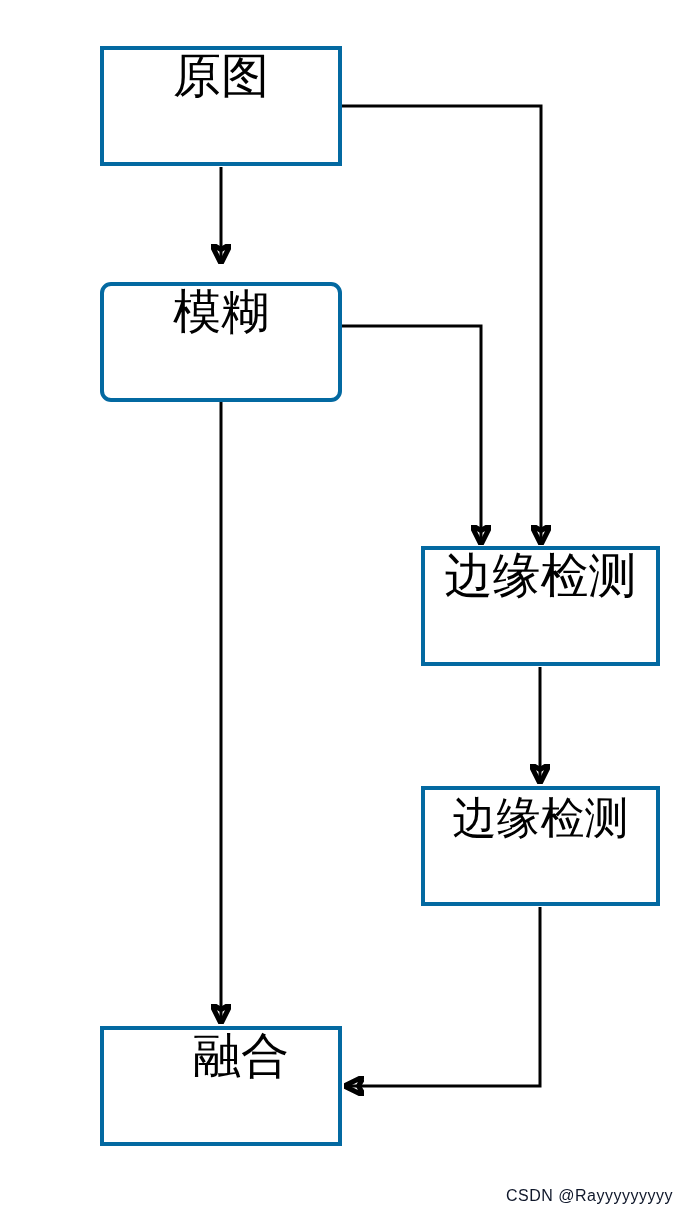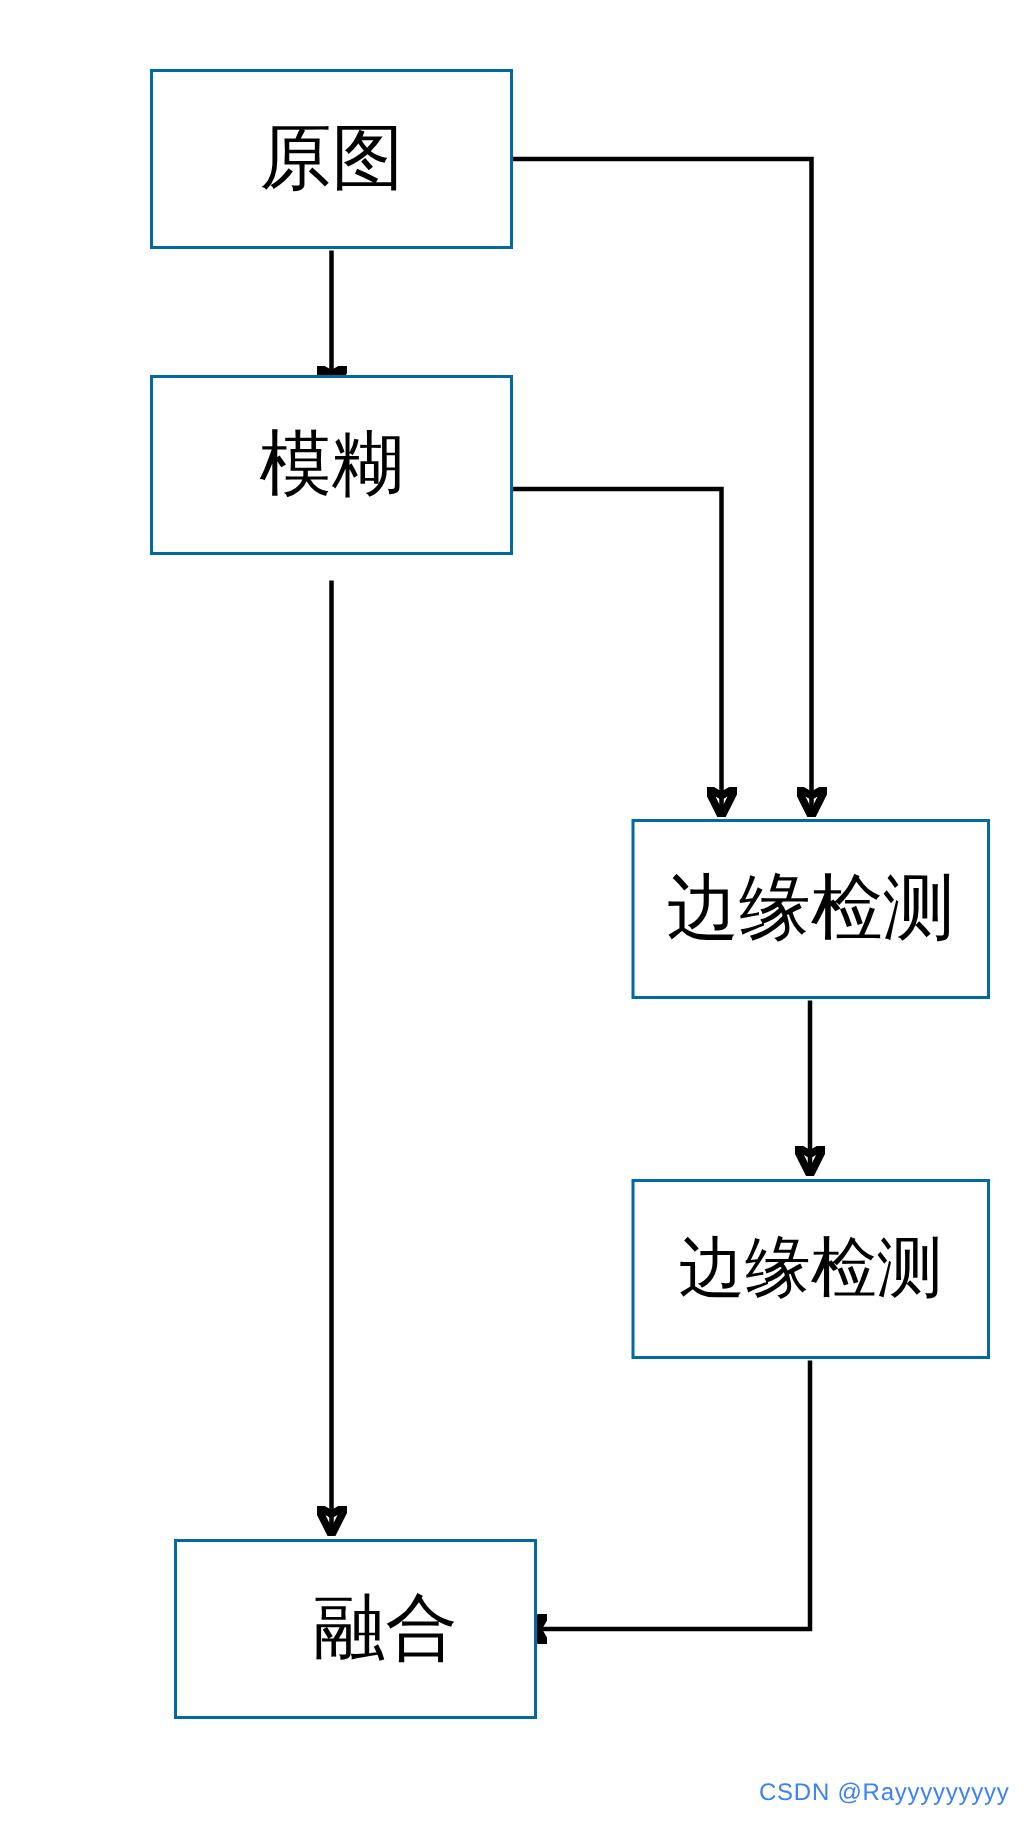--- a/index.html
+++ b/index.html
@@ -23,44 +23,43 @@
     height: 1218px;
   }
   .edges-svg path {
     stroke: #000000;
     stroke-width: 3;
     fill: none;
   }
   .node {
     position: absolute;
     box-sizing: border-box;
-    border: 2px solid #0369a1;
+    border: 4px solid #0369a1;
     background: #ffffff;
     display: flex;
     flex-direction: column;
     align-items: center;
-    justify-content: center;
     text-align: center;
     color: #000000;
     font-size: 48px;
     line-height: 1.1;
     white-space: nowrap;
   }
   .node-original  { left: 100px; top: 46px;   width: 242px; height: 120px; }
-  .node-blur      { left: 100px; top: 250px;  width: 242px; height: 120px; }
+  .node-blur      { left: 100px; top: 282px;  width: 242px; height: 120px; border-radius: 11px; }
   .node-edge      { left: 421px; top: 546px;  width: 239px; height: 120px; }
   .node-edgeblur  { left: 421px; top: 786px;  width: 239px; height: 120px;
                     font-size: 44px; line-height: 1.28; }
-  .node-fusion    { left: 116px; top: 1026px; width: 242px; height: 120px; padding-left: 40px; }
+  .node-fusion    { left: 100px; top: 1026px; width: 242px; height: 120px; padding-left: 40px; }
   .watermark {
     position: absolute;
     right: 17px;
     top: 1187px;
     font-size: 16px;
-    color: #3b82f6;
+    color: #0f172a;
     letter-spacing: 0.5px;
   }
 </style>
 </head>
 <body>
 
 <div class="canvas">
 
   <svg class="edges-svg" viewBox="0 0 690 1218" xmlns="http://www.w3.org/2000/svg">
     <defs>

